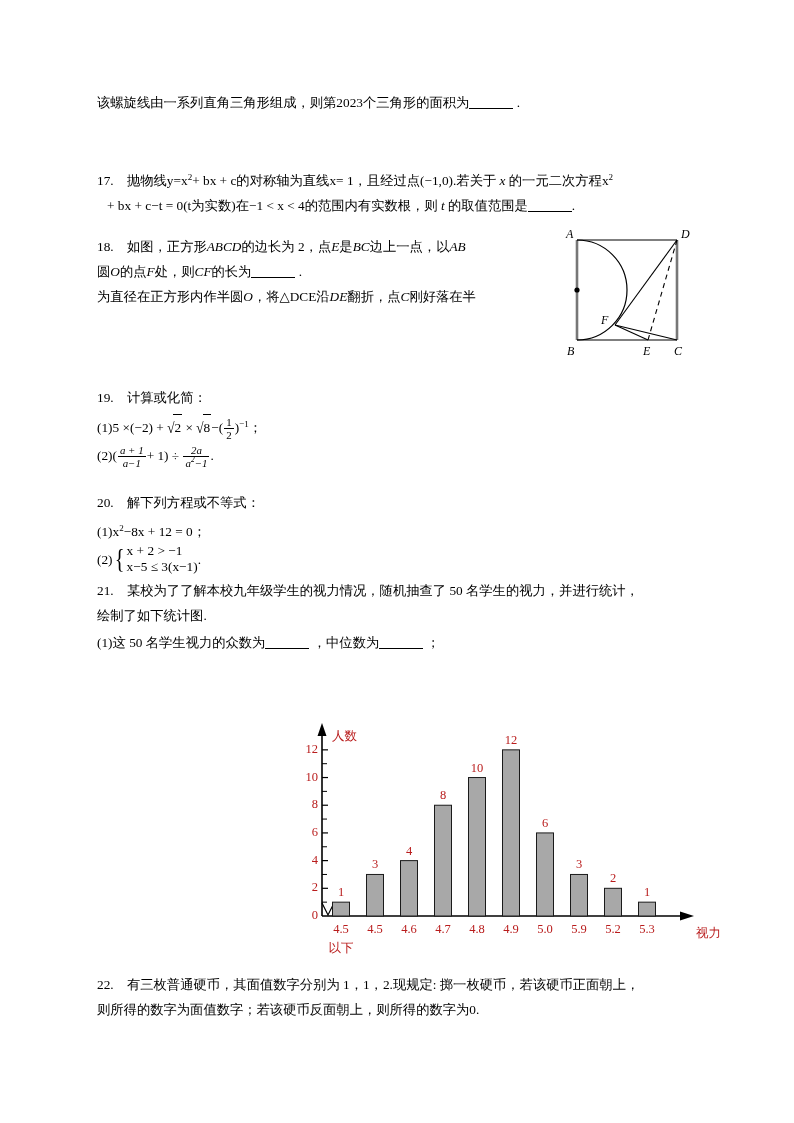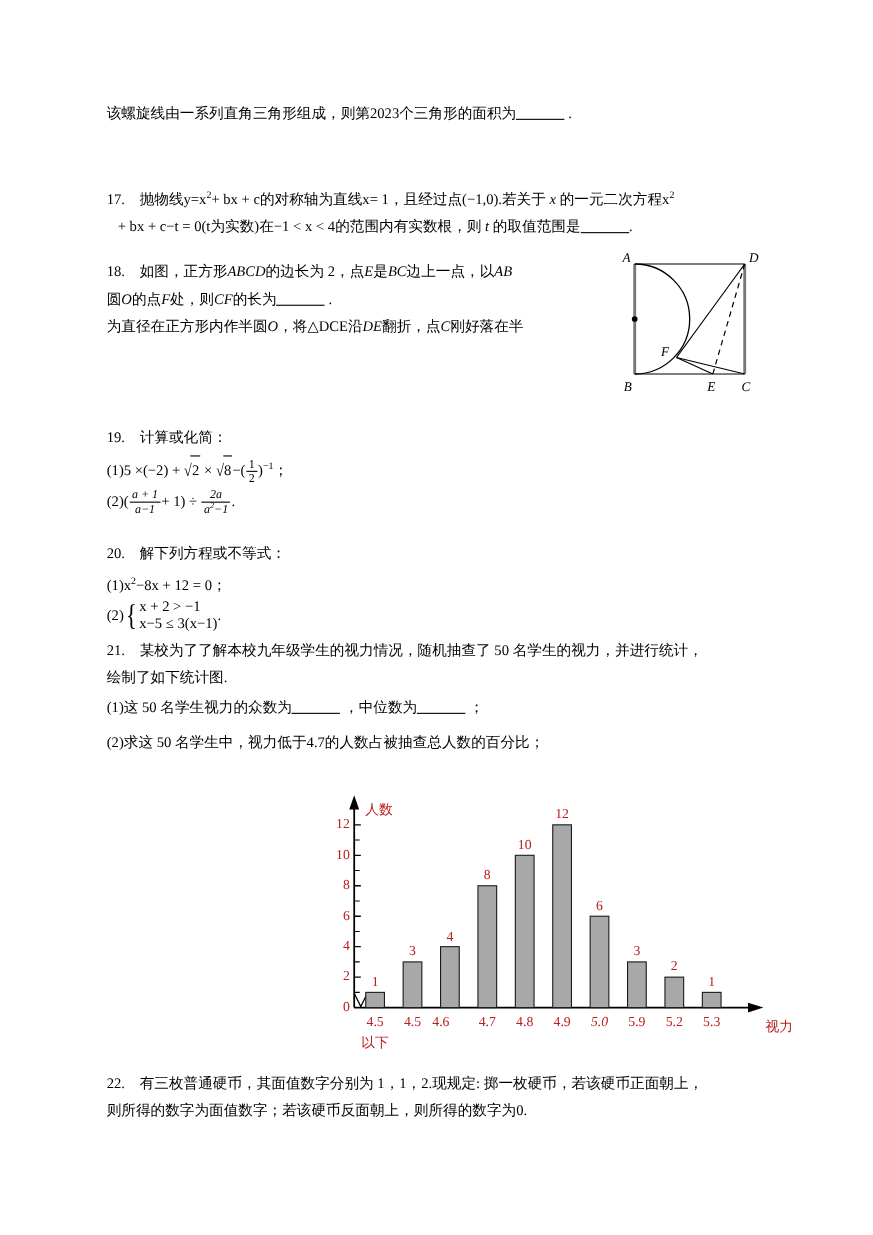--- a/index.html
+++ b/index.html
@@ -214,23 +214,20 @@
   </div>
 
   <div class="blk" style="left:97px; top:630px; width:660px;">
     <div class="ln">
       <span>(1)这 50 名学生视力的众数为</span><span class="blank"></span>
       <span>，中位数为</span><span class="blank"></span>
       <span>；</span>
     </div>
   </div>
 
-  <div class="blk" style="left:97px; top:662px; width:660px;">
-    <div class="ln"><span>(2)求这 50 名学生中，视力低于4.7的人数占被抽查总人数的百分比；</span></div>
-  </div>
 
 
   <div id="chart" style="left:296px; top:716px; width:420px; height:250px;">
     <svg width="420" height="250" viewBox="0 0 420 250">
       <g id="chart-axes">
           <line x1="26" y1="200" x2="26" y2="16" stroke="#000000" stroke-width="1.6"></line>
           <polygon points="21.5,20 30.5,20 26,7" fill="#000000"></polygon>
           <line x1="26" y1="200" x2="388" y2="200" stroke="#000000" stroke-width="1.6"></line>
           <polygon points="384,195.5 384,204.5 398,200" fill="#000000"></polygon>
           <polyline points="26,187 32,199 38,187" fill="none" stroke="#000000" stroke-width="1.2"></polyline>
@@ -269,29 +266,29 @@
         <div class="cv-lbl" style="left: 4px; top: 25.8462px; width: 18px; text-align: right;">12</div>
         <div class="cv-lbl" style="left: 4px; top: 192px; width: 18px; text-align: right;">0</div>
         <div class="cv-lbl" style="left: 36px; top: 12px; font-family: &quot;Liberation Sans&quot;, sans-serif; font-size: 12.5px;">人数</div>
         <div class="cv-lbl" style="left: 400px; top: 209px; font-family: &quot;Liberation Sans&quot;, sans-serif; font-size: 12.5px;">视力</div>
         <div class="cv-lbl" style="left: 33px; top: 169.154px; width: 24px; text-align: center;">1</div>
         <div class="cv-lbl" style="left: 29px; top: 206px; width: 32px; text-align: center;">4.5</div>
         <div class="cv-lbl" style="left: 27px; top: 224px; width: 36px; text-align: center; font-family: &quot;Liberation Sans&quot;, sans-serif;">以下</div>
         <div class="cv-lbl" style="left: 67px; top: 141.462px; width: 24px; text-align: center;">3</div>
         <div class="cv-lbl" style="left: 63px; top: 206px; width: 32px; text-align: center;">4.5</div>
         <div class="cv-lbl" style="left: 101px; top: 127.615px; width: 24px; text-align: center;">4</div>
-        <div class="cv-lbl" style="left: 97px; top: 206px; width: 32px; ">4.6</div>
+        <div class="cv-lbl" style="left: 97px; top: 206px; width: 32px; text-align: center;">4.6</div>
         <div class="cv-lbl" style="left: 135px; top: 72.2308px; width: 24px; text-align: center;">8</div>
         <div class="cv-lbl" style="left: 131px; top: 206px; width: 32px; text-align: center;">4.7</div>
         <div class="cv-lbl" style="left: 169px; top: 44.5385px; width: 24px; text-align: center;">10</div>
         <div class="cv-lbl" style="left: 165px; top: 206px; width: 32px; text-align: center;">4.8</div>
         <div class="cv-lbl" style="left: 203px; top: 16.8462px; width: 24px; text-align: center;">12</div>
         <div class="cv-lbl" style="left: 199px; top: 206px; width: 32px; text-align: center;">4.9</div>
         <div class="cv-lbl" style="left: 237px; top: 99.9231px; width: 24px; text-align: center;">6</div>
-        <div class="cv-lbl" style="left: 233px; top: 206px; width: 32px; text-align: center; font-style: italic;">5.0</div>
+        <div class="cv-lbl" style="left: 233px; top: 206px; width: 32px; text-align: center;">5.0</div>
         <div class="cv-lbl" style="left: 271px; top: 141.462px; width: 24px; text-align: center;">3</div>
         <div class="cv-lbl" style="left: 267px; top: 206px; width: 32px; text-align: center;">5.9</div>
         <div class="cv-lbl" style="left: 305px; top: 155.308px; width: 24px; text-align: center;">2</div>
         <div class="cv-lbl" style="left: 301px; top: 206px; width: 32px; text-align: center;">5.2</div>
         <div class="cv-lbl" style="left: 339px; top: 169.154px; width: 24px; text-align: center;">1</div>
         <div class="cv-lbl" style="left: 335px; top: 206px; width: 32px; text-align: center;">5.3</div>
       </div>
   </div>
 
   <div class="blk" style="left:97px; top:972px; width:660px;">

